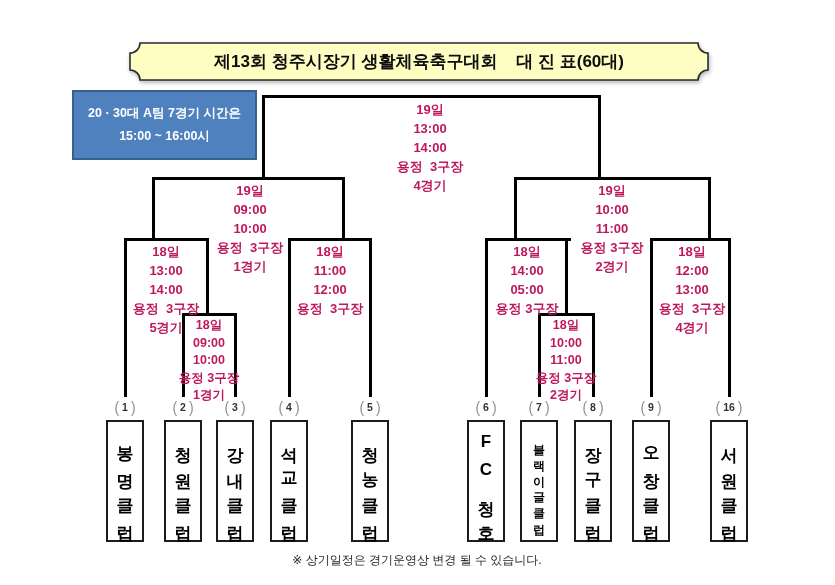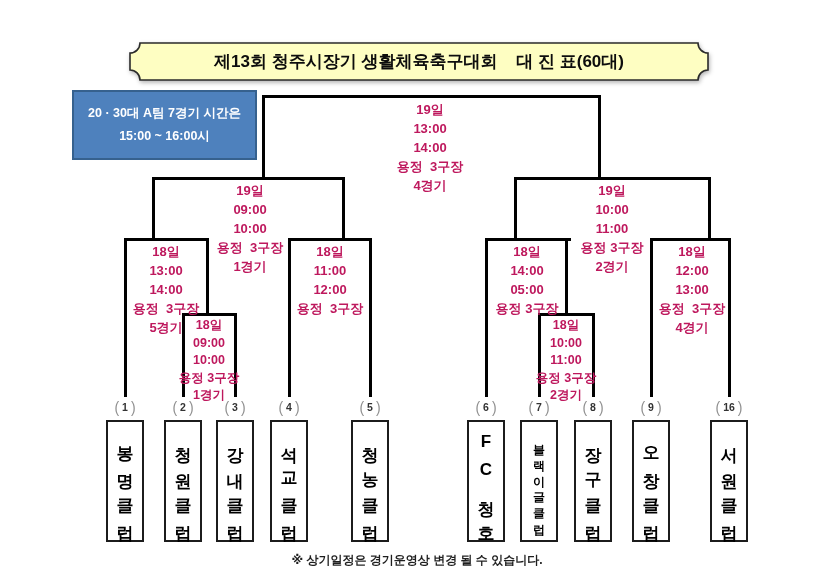--- a/index.html
+++ b/index.html
@@ -36,21 +36,21 @@
   .seed::before { content:"("; color:#909090; font-weight:normal; font-size:14px; transform:scaleY(1.15); }
   .seed::after  { content:")"; color:#909090; font-weight:normal; font-size:14px; transform:scaleY(1.15); }
   
   .teambox { position:absolute; top:420px; width:38px; height:122px; box-sizing:border-box;
              background:#fff; border:2px solid #1c1c1c; display:flex;
              align-items:center; justify-content:center; }
   .vname { writing-mode:vertical-rl; text-orientation:upright; font-weight:bold;
            font-size:17px; letter-spacing:9px; margin-bottom:-9px; line-height:1; color:#000; }
   .team-small .vname { font-size:12px; letter-spacing:4px; margin-bottom:-4px; }
   .footer { position:absolute; left:117px; top:552px; width:600px; text-align:center;
-            font-weight:bold; font-size:12px; color:#1f1f1f; }
+            font-weight:normal; font-size:12px; color:#1f1f1f; }
 </style>
 </head>
 <body>
 
 <div class="canvas">
 
   <svg class="title-svg" viewBox="0 0 578 37">
     <path d="M 10,0 H 568 A 10 10 0 0 0 578,10 V 27 A 10 10 0 0 0 568,37 H 10 A 10 10 0 0 0 0,27 V 10 A 10 10 0 0 0 10,0 Z" fill="#fefec2" stroke="#2b2b2b" stroke-width="1.6"></path>
   </svg>
   <div class="title-text">제13회 청주시장기 생활체육축구대회    대 진 표(60대)</div>

